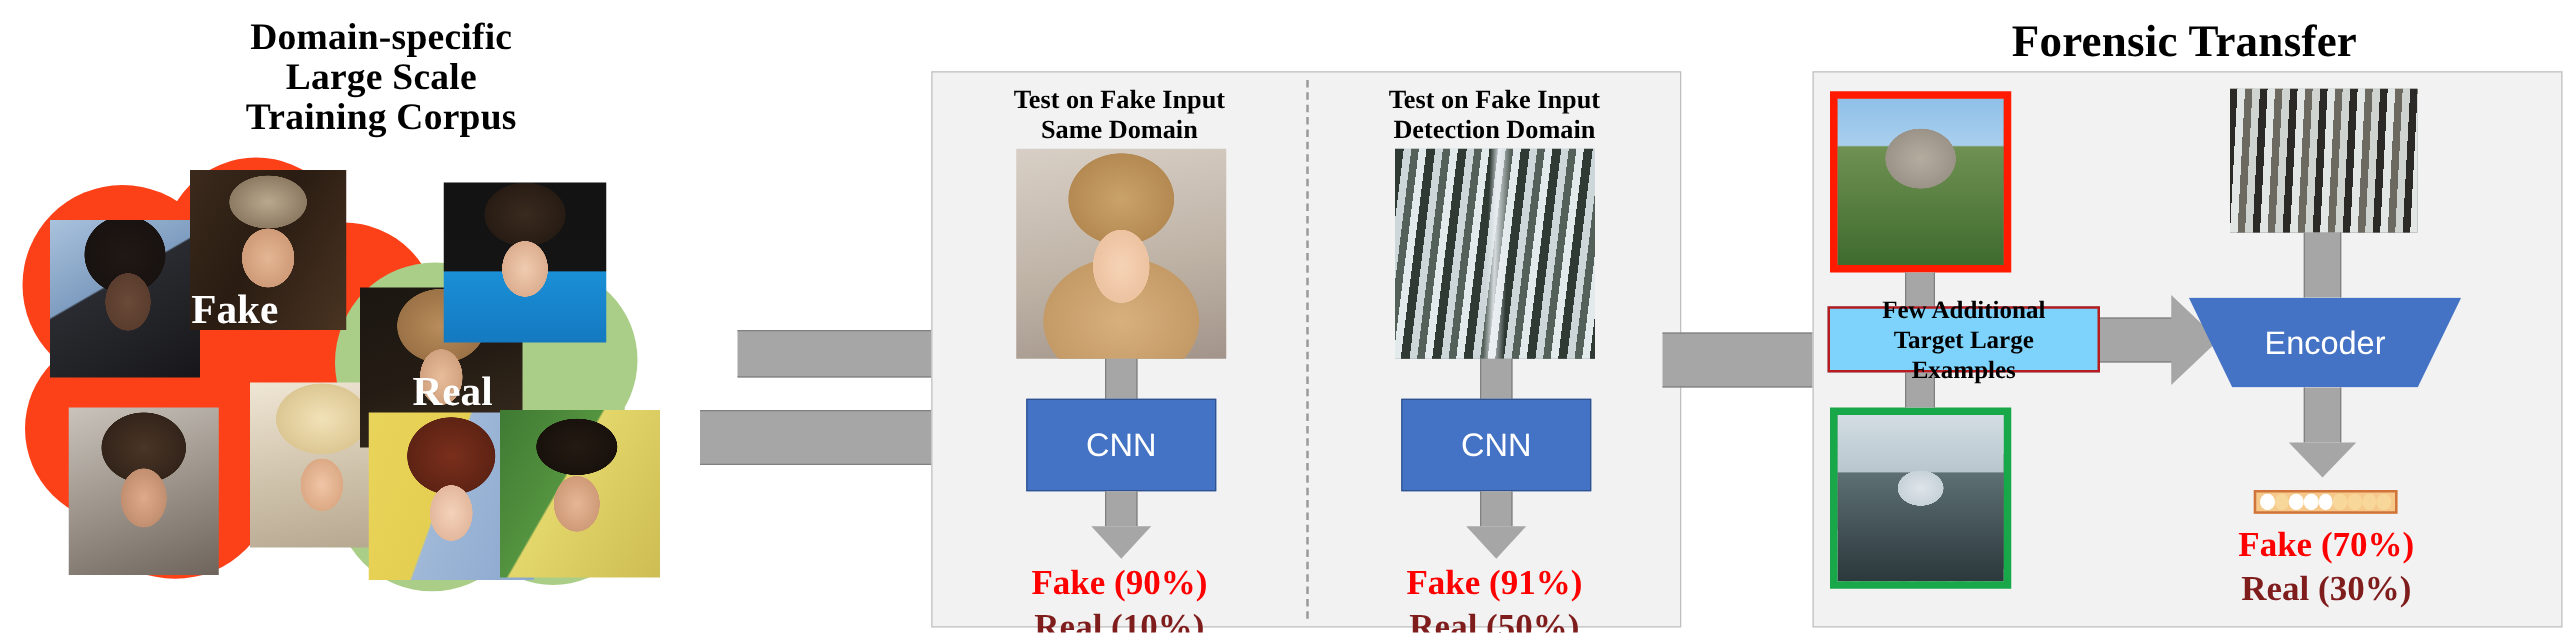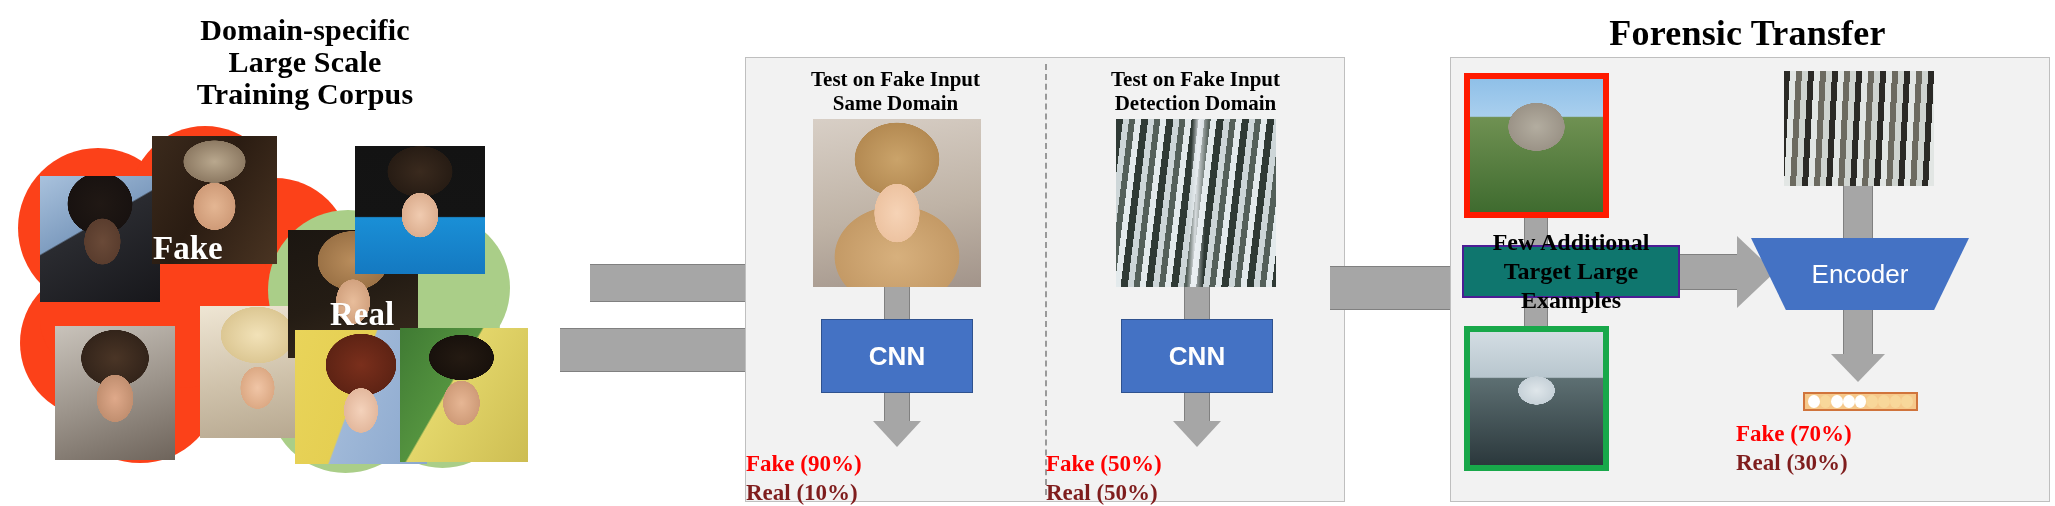--- a/index.html
+++ b/index.html
@@ -33,39 +33,39 @@
           background:#F2F2F2;border:1px solid #BFBFBF;box-sizing:border-box;}
   #panel2 .divider{position:absolute;left:299px;top:6px;bottom:6px;width:0;
                    border-left:2px dashed #9a9a9a;}
   .sub{position:absolute;top:0;width:299px;height:100%;}
   .sub-head{position:absolute;top:10px;left:0;width:100%;text-align:center;
             font-size:21px;font-weight:bold;line-height:1.12;color:#000;}
   .u{}
   .test-img{position:absolute;background-size:cover;background-position:center;}
   .cnn-box{position:absolute;background:#4472C4;border:1px solid #2F528F;
            color:#fff;font-family:"Liberation Sans",sans-serif;font-size:26px;
-           display:flex;align-items:center;justify-content:center;box-sizing:border-box;font-weight:bold;}
-  .verdict{position:absolute;width:100%;font-size:23px;font-weight:bold;line-height:1.24;}
+           display:flex;align-items:center;justify-content:center;box-sizing:border-box;}
+  .verdict{position:absolute;width:100%;text-align:center;font-size:28px;font-weight:bold;line-height:1.24;}
   .fake-txt{color:#FF0000;}
   .real-txt{color:#7f1d1d;}
 
   
   .va-shaft{position:absolute;background:#A6A6A6;border-left:1.5px solid #808080;border-right:1.5px solid #808080;box-sizing:border-box;}
   .va-head{position:absolute;width:0;height:0;}
 
   
   #ft-title{left:1445px;top:14px;width:605px;font-size:36px;}
   #panel3{position:absolute;left:1450px;top:57px;width:600px;height:445px;
           background:#F2F2F2;border:1px solid #BFBFBF;box-sizing:border-box;}
   .nat{position:absolute;background-size:cover;background-position:center;box-sizing:border-box;}
   .bord-red{border:6px solid #FF1A00;}
   .bord-green{border:6px solid #18A84A;}
-  .ex-box{position:absolute;background:#0f766e;border:2px solid #4c1d95;box-sizing:border-box;
+  .ex-box{position:absolute;background:#7dd3fc;border:2px solid #b91c1c;box-sizing:border-box;
           display:flex;align-items:center;justify-content:center;text-align:center;
-          font-weight:bold;font-size:24px;line-height:1.2;color:#000;}
+          font-weight:bold;font-size:20px;line-height:1.2;color:#000;}
   .encoder{position:absolute;color:#fff;font-family:"Liberation Sans",sans-serif;font-size:26px;
            display:flex;align-items:center;justify-content:center;}
   #featvec{position:absolute;background:#F6C98B;border:2px solid #D0743C;box-sizing:border-box;
            display:flex;align-items:center;justify-content:space-between;padding:0 3px;}
   .fv-cell{width:13px;height:13px;border-radius:50%;}
 </style>
 </head>
 <body>
 
 <div id="stage">
@@ -196,21 +196,21 @@
              linear-gradient(180deg,#b9c6cc 0%,#8e9ea5 40%,#6a7a7c 100%);"></div>
 
       <div class="va-shaft" style="left:138px;top:229px;width:26px;height:32px;"></div>
 
       <div class="cnn-box" style="left:75px;top:261px;width:152px;height:74px;">CNN</div>
 
       <div class="va-shaft" style="left:138px;top:335px;width:26px;height:28px;"></div>
       <div class="va-head" style="left:127px;top:363px;border-left:24px solid transparent;border-right:24px solid transparent;border-top:26px solid #A6A6A6;"></div>
 
       <div class="verdict" style="top:392px;">
-        <div class="fake-txt">Fake (50%)</div>
+        <div class="fake-txt">Fake (91%)</div>
         <div class="real-txt">Real (50%)</div>
       </div>
     </div>
   </div>
 
   <div class="ga-shaft" style="left:1330px;top:266px;width:182px;height:44px;"></div>
 
   <div class="ttl" id="ft-title">Forensic Transfer</div>
 
   <div id="panel3">

